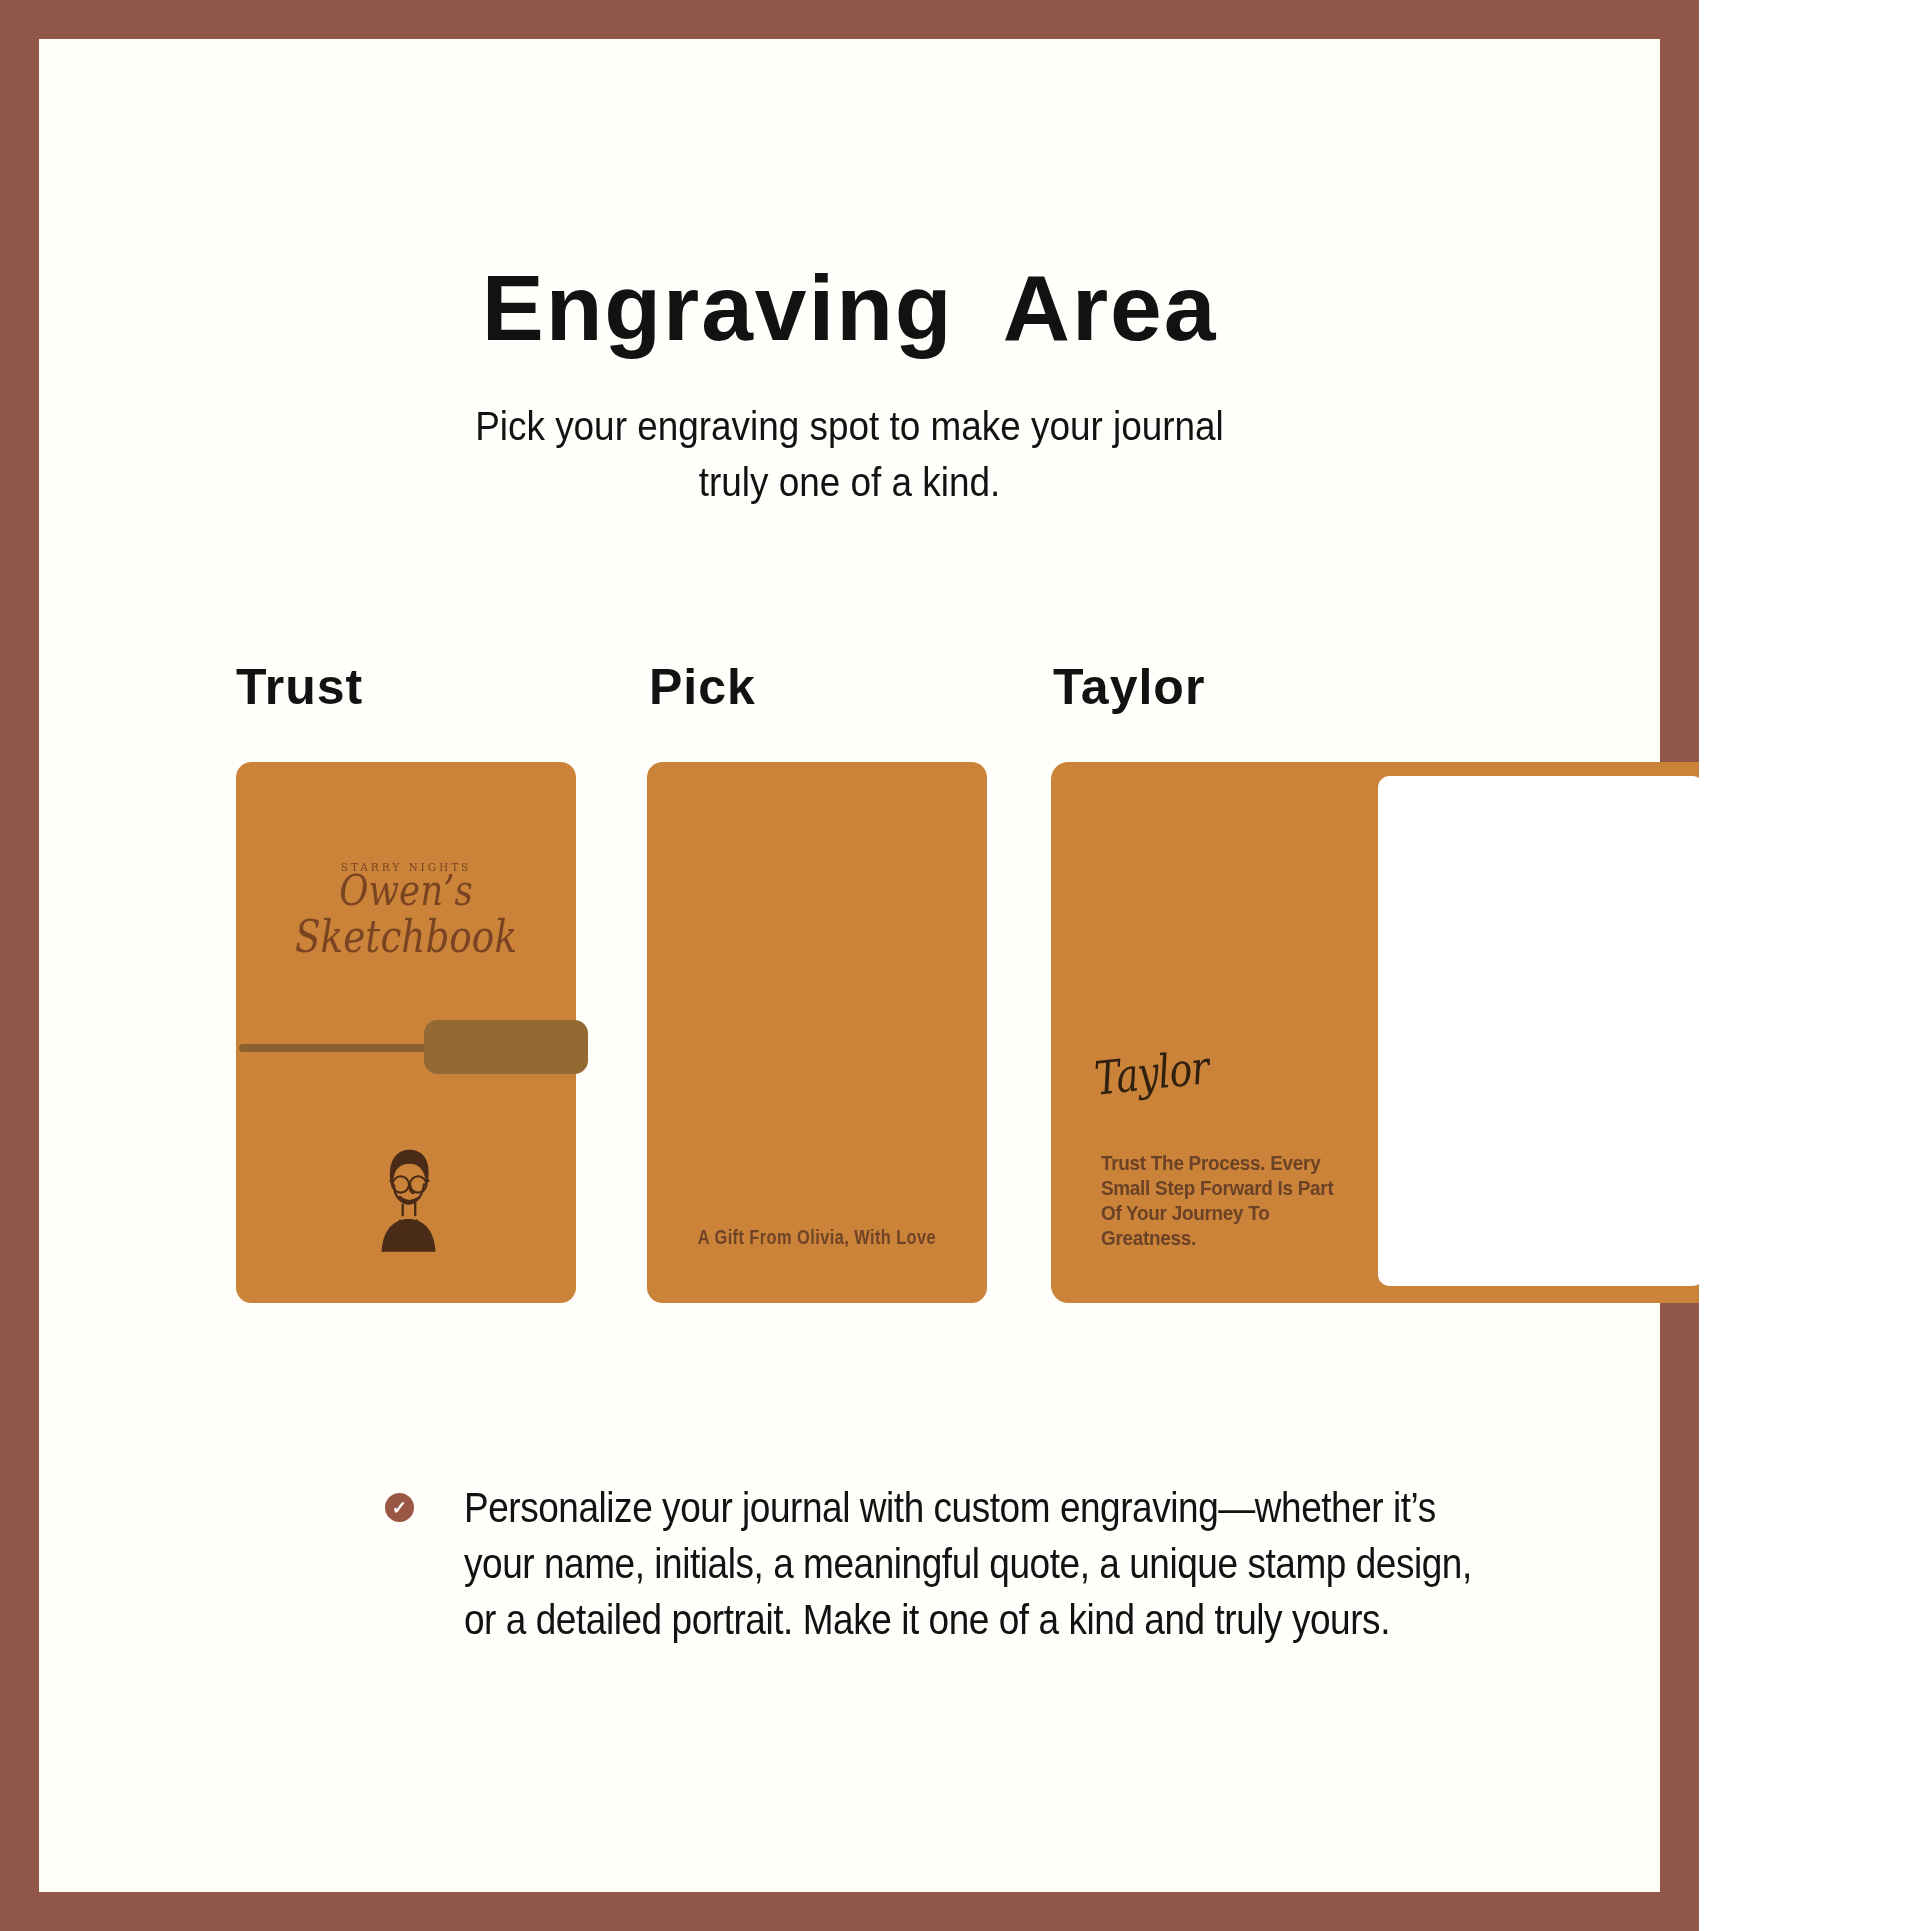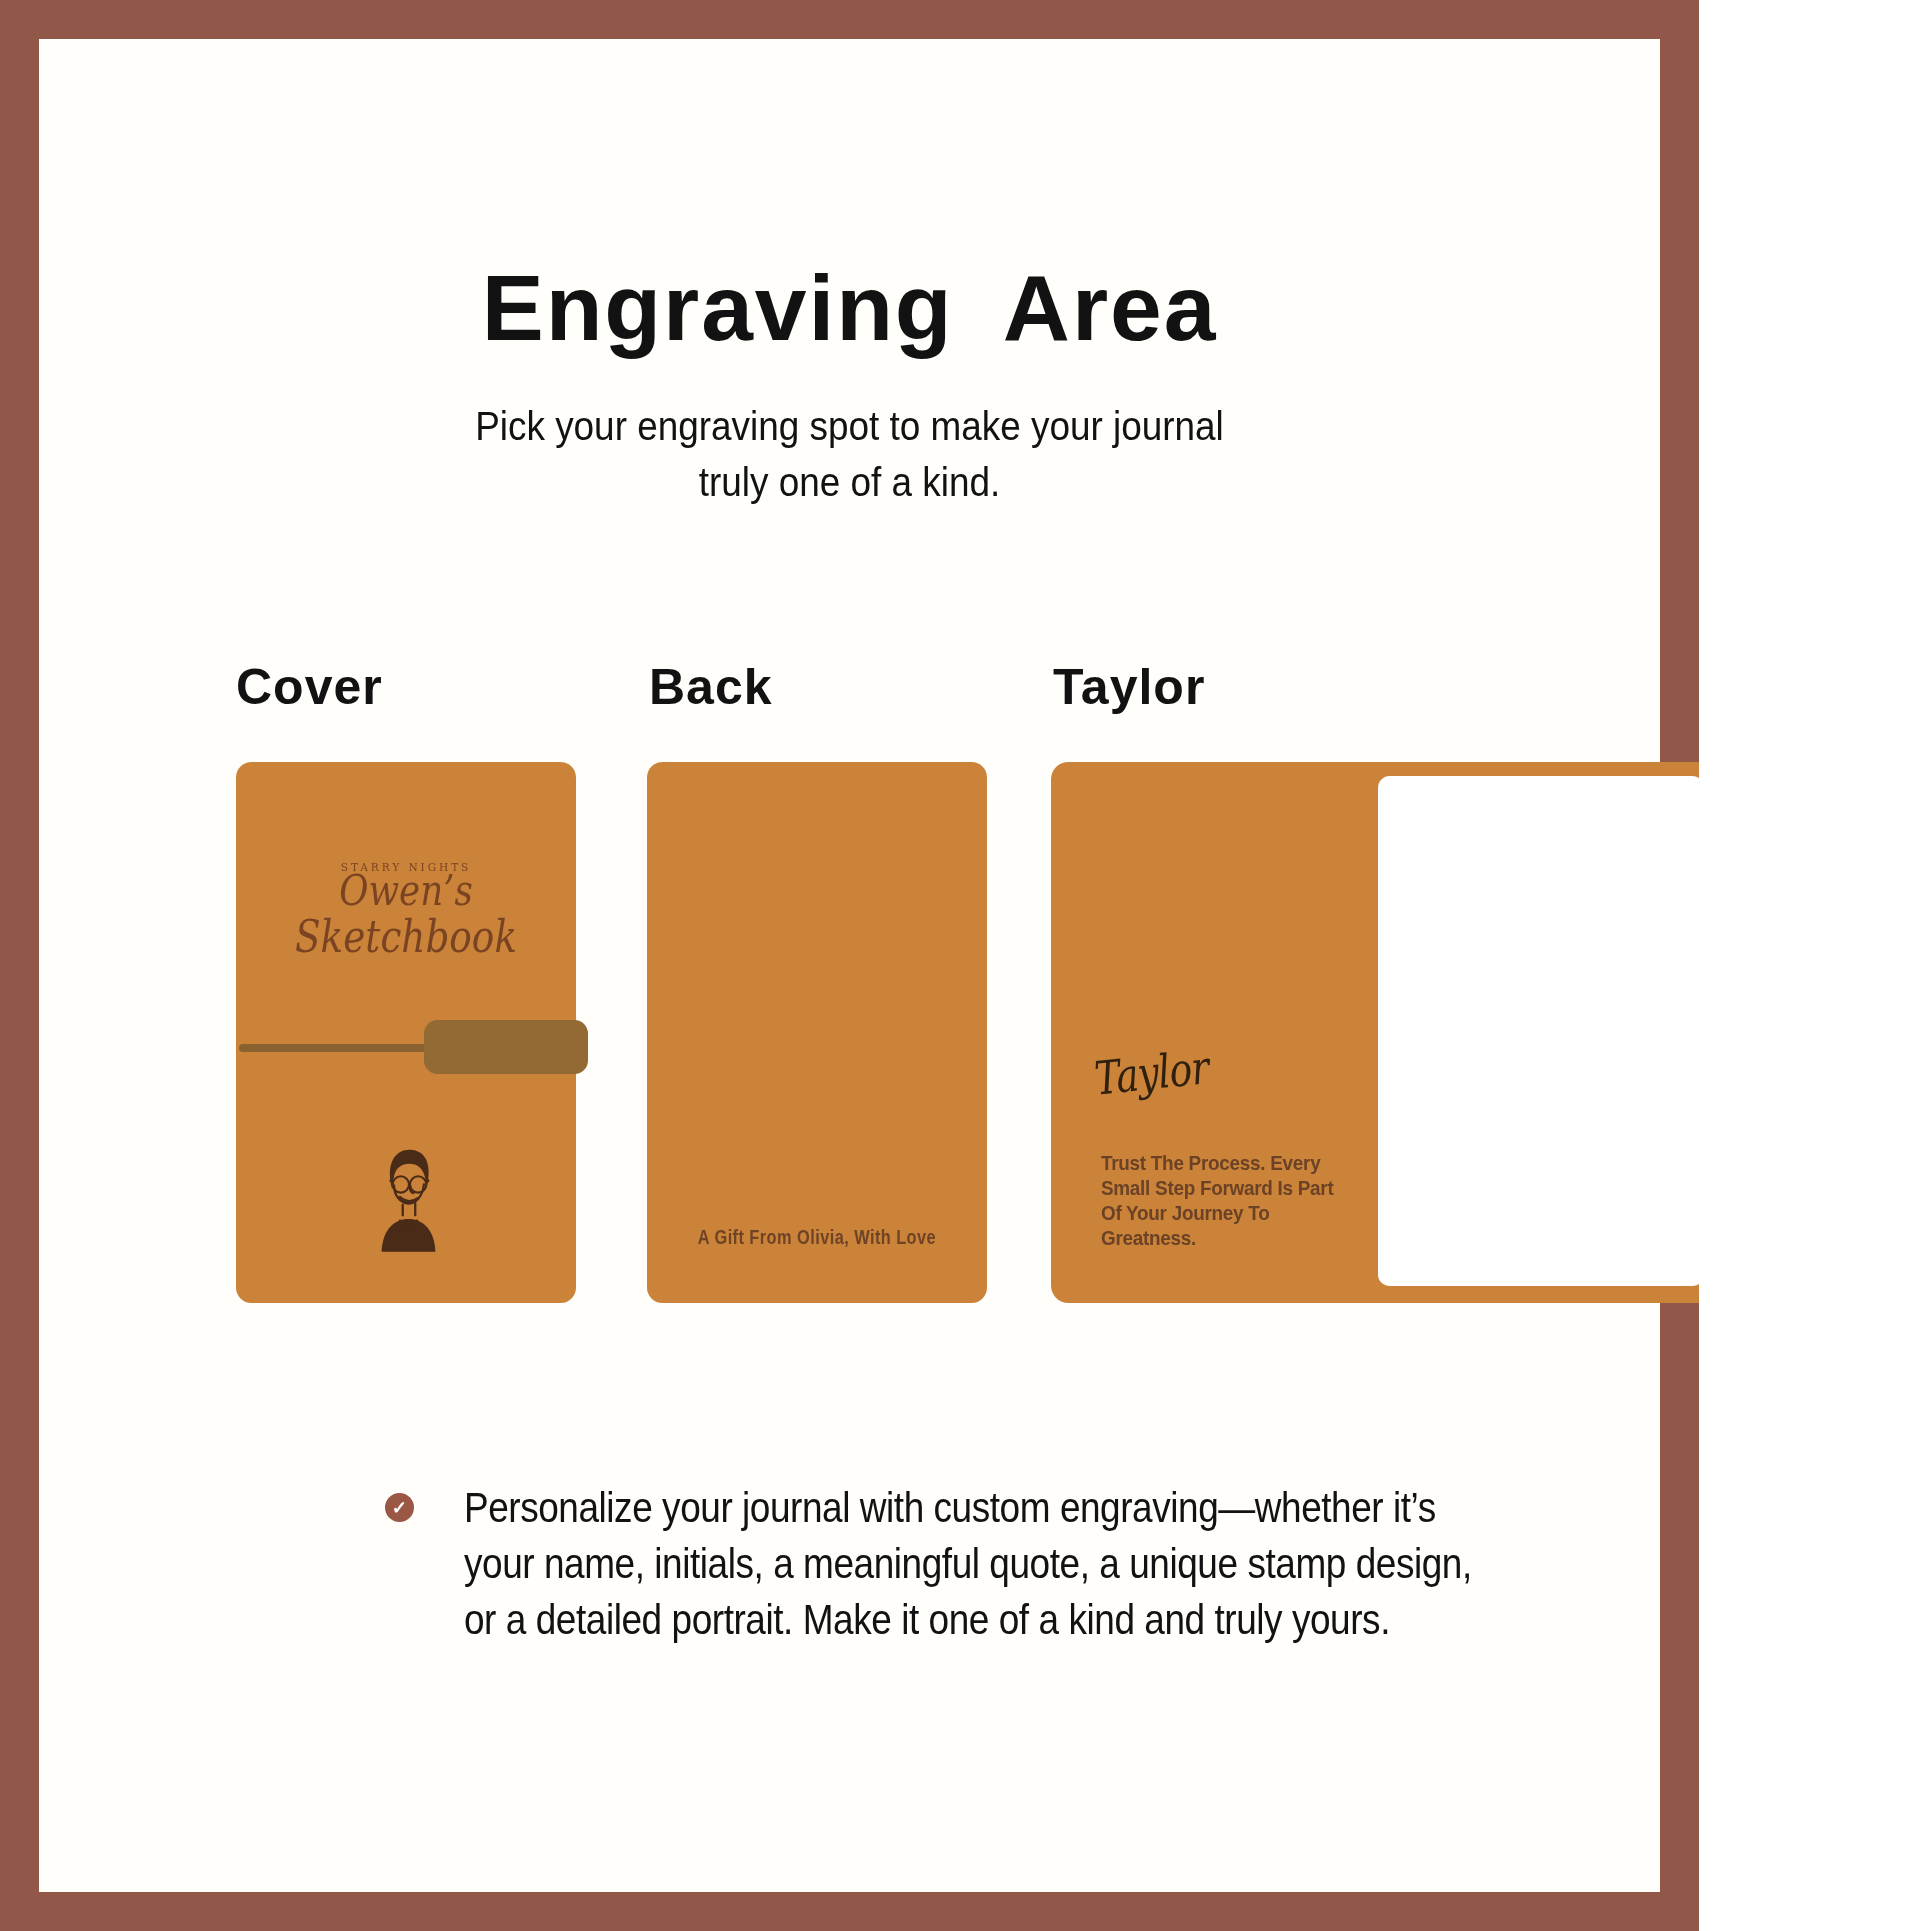--- a/index.html
+++ b/index.html
@@ -70,22 +70,22 @@
 <body>
 
 <div id="stage">
   <div style="position:absolute;inset:0;"></div>
   <div id="canvas">
 
     <h1 class="title">Engraving Area</h1>
     <div class="subtitle">Pick your engraving spot to make your journal
 truly one of a kind.</div>
 
-    <div class="sec-label lbl-cover">Cover</div>
-    <div class="sec-label lbl-back">Back</div>
+    <div class="sec-label lbl-cover">Trust</div>
+    <div class="sec-label lbl-back">Pick</div>
     <div class="sec-label lbl-inside">Taylor</div>
 
     <div class="journal j-cover">
       <div class="brand">STARRY NIGHTS</div>
       <div class="script script-name">Owen’s</div>
       <div class="script script-word">Sketchbook</div>
       <div class="strap"></div>
       <div class="clasp"></div>
       <svg class="portrait" width="75" height="111" viewBox="0 0 78 115">
         <g fill="none" stroke="#4A2B18" stroke-width="2.4" stroke-linecap="round">

